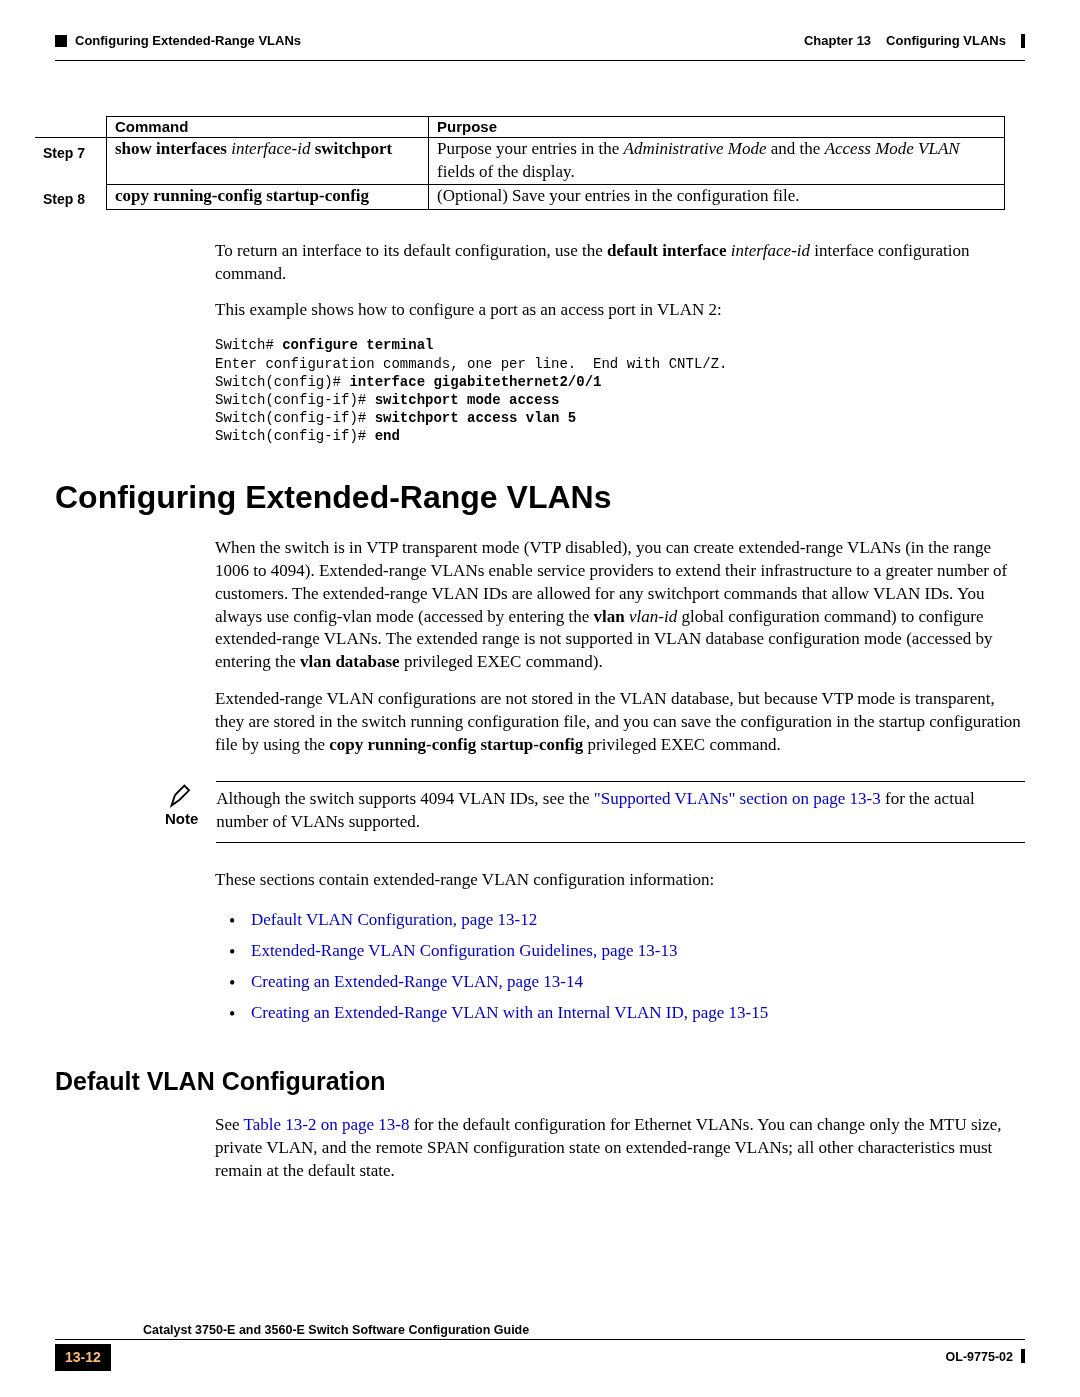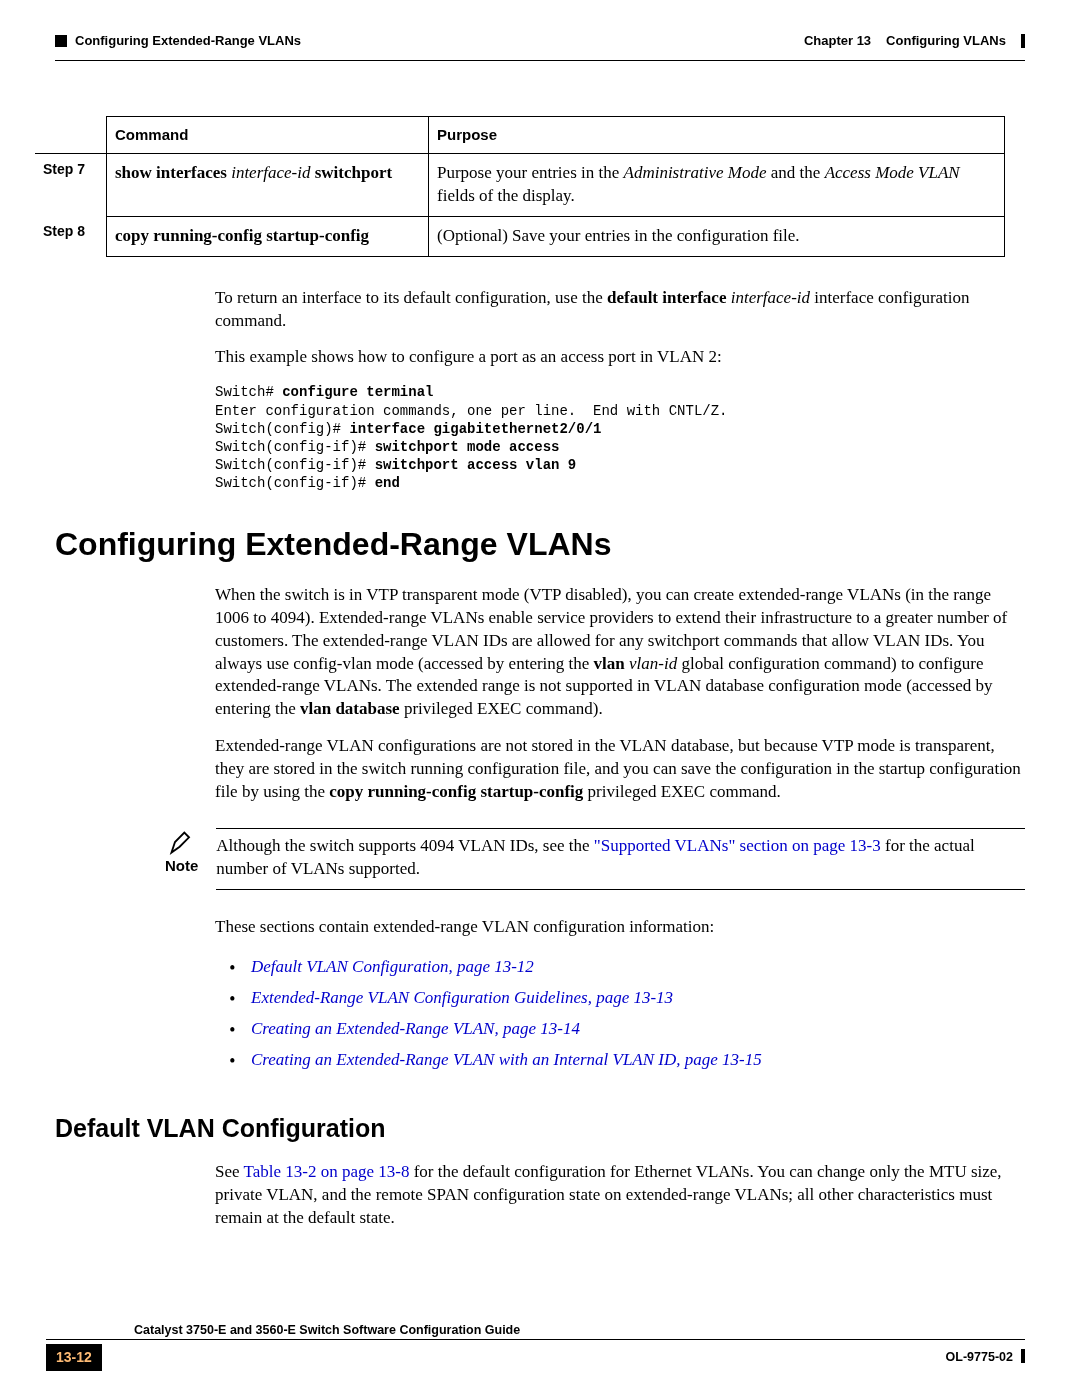--- a/index.html
+++ b/index.html
@@ -58,21 +58,21 @@
     border-collapse: collapse;
     width: 100%;
     margin-left: -20px;
     margin-bottom: 30px;
   }
   table.cmd-table th, table.cmd-table td {
     border-left: 1px solid #000;
     border-right: 1px solid #000;
     border-top: 1px solid #000;
     border-bottom: 1px solid #000;
-    padding: 8px 8px;
+    padding: 0 8px;
     text-align: left;
     vertical-align: top;
     font-size: 17px;
   }
   table.cmd-table th {
     font-family: Arial, Helvetica, sans-serif;
     font-weight: bold;
     font-size: 15px;
   }
   table.cmd-table td.step-col {
@@ -147,32 +147,31 @@
   .link { color: #0000cc; }
   ul.links {
     margin-left: 160px;
     padding-left: 24px;
     list-style: none;
   }
   ul.links li {
     position: relative;
     margin-bottom: 8px;
     padding-left: 12px;
-    font-style: italic;
   }
   ul.links li::before {
     content: "•";
     position: absolute;
     left: -10px;
     font-size: 18px;
   }
   .footer {
     position: absolute;
     bottom: 28px;
-    left: 46px;
+    left: 55px;
     right: 55px;
   }
   .ftr-rule {
     border: none;
     border-top: 1px solid #000;
     margin: 0 0 4px 0;
   }
   .ftr-title-row {
     font-family: Arial, Helvetica, sans-serif;
     font-size: 12.5px;
@@ -242,21 +241,21 @@
 
   <div class="body-text">
     <span>To return an interface to its default configuration, use the </span><span class="bold">default interface </span><span class="italic">interface-id </span><span>interface configuration command.</span>
   </div>
   <div class="body-text">This example shows how to configure a port as an access port in VLAN 2:</div>
 
   <div class="mono"><span>Switch# </span><span class="bold">configure terminal</span>
 <span>Enter configuration commands, one per line.  End with CNTL/Z.</span>
 <span>Switch(config)# </span><span class="bold">interface gigabitethernet2/0/1</span>
 <span>Switch(config-if)# </span><span class="bold">switchport mode access</span>
-<span>Switch(config-if)# </span><span class="bold">switchport access vlan 9</span>
+<span>Switch(config-if)# </span><span class="bold">switchport access vlan 5</span>
 <span>Switch(config-if)# </span><span class="bold">end</span></div>
 
   <h1 class="sec">Configuring Extended-Range VLANs</h1>
 
   <div class="body-text">
     <span>When the switch is in VTP transparent mode (VTP disabled), you can create extended-range VLANs (in the range 1006 to 4094). Extended-range VLANs enable service providers to extend their infrastructure to a greater number of customers. The extended-range VLAN IDs are allowed for any switchport commands that allow VLAN IDs. You always use config-vlan mode (accessed by entering the </span><span class="bold">vlan</span><span> </span><span class="italic">vlan-id</span><span> global configuration command) to configure extended-range VLANs. The extended range is not supported in VLAN database configuration mode (accessed by entering the </span><span class="bold">vlan database</span><span> privileged EXEC command).</span>
   </div>
   <div class="body-text">
     <span>Extended-range VLAN configurations are not stored in the VLAN database, but because VTP mode is transparent, they are stored in the switch running configuration file, and you can save the configuration in the startup configuration file by using the </span><span class="bold">copy running-config startup-config</span><span> privileged EXEC command.</span>
   </div>

